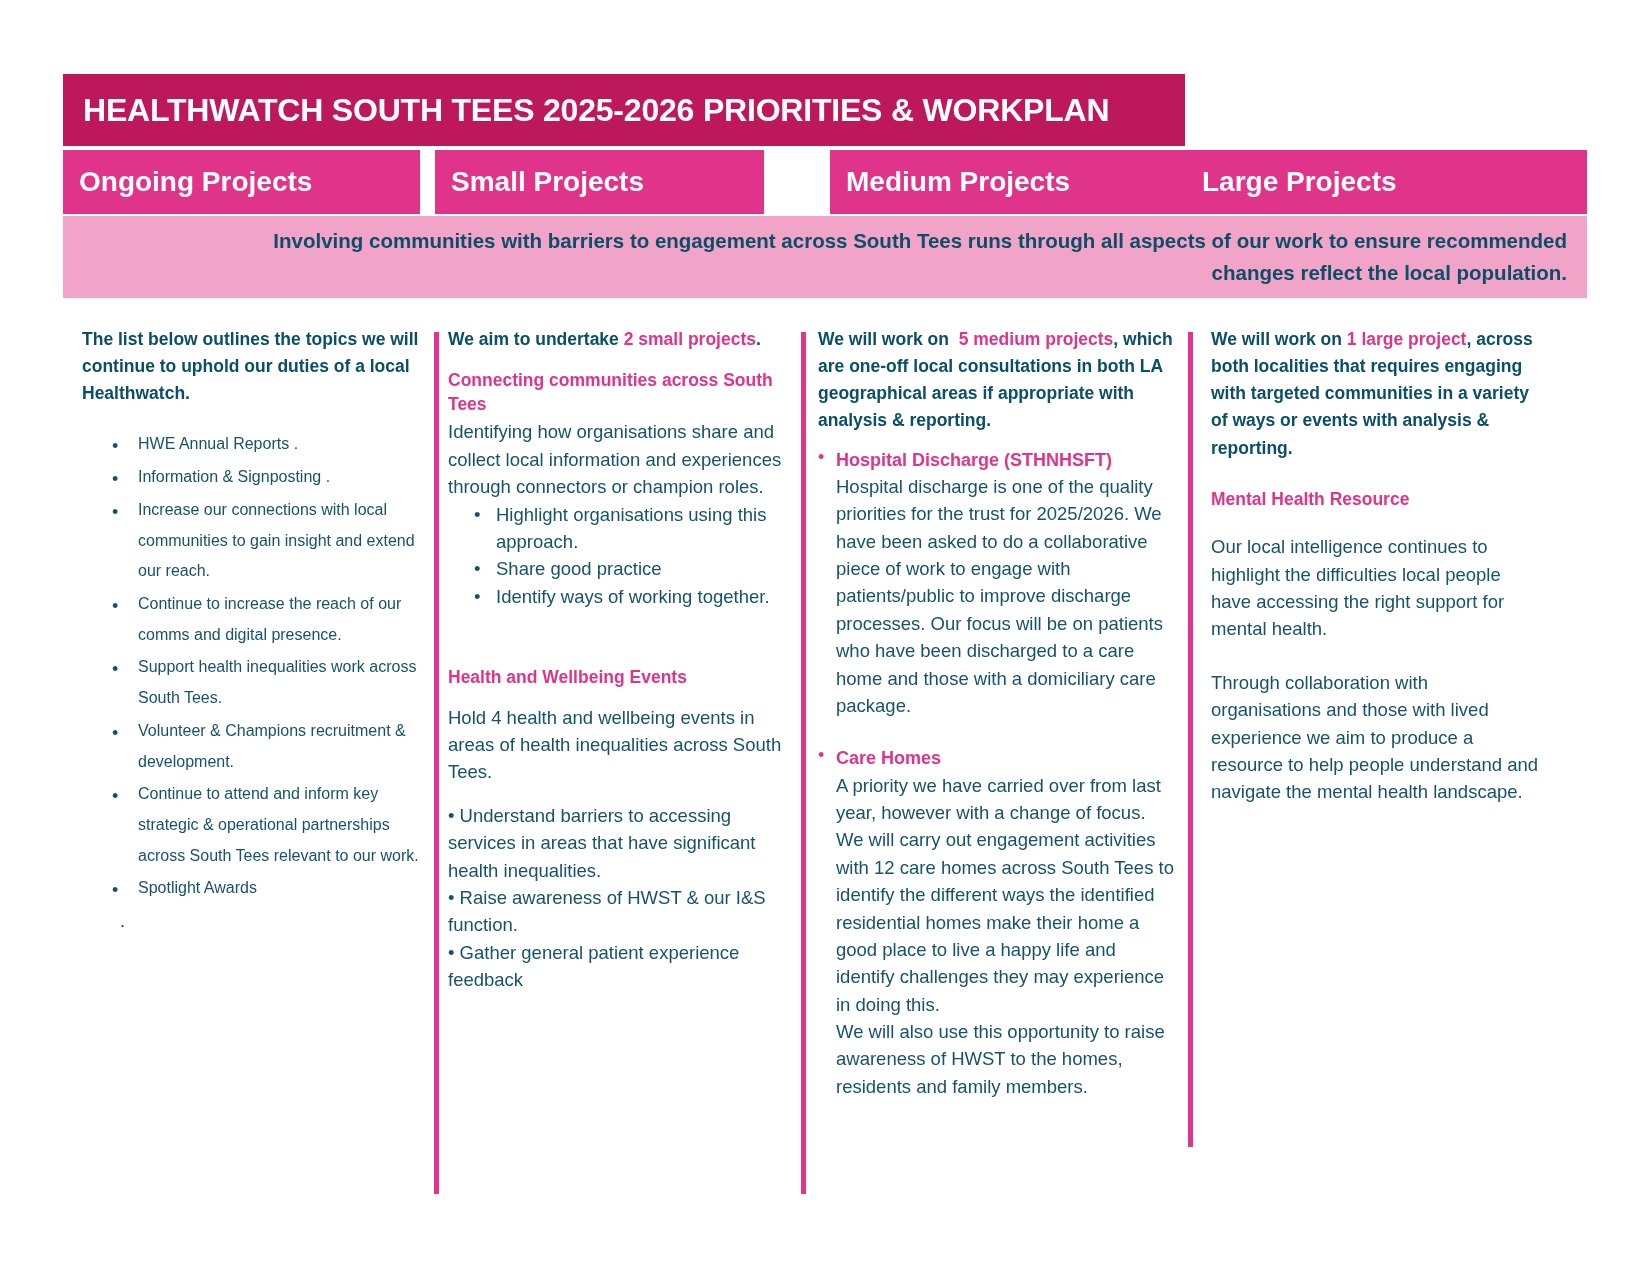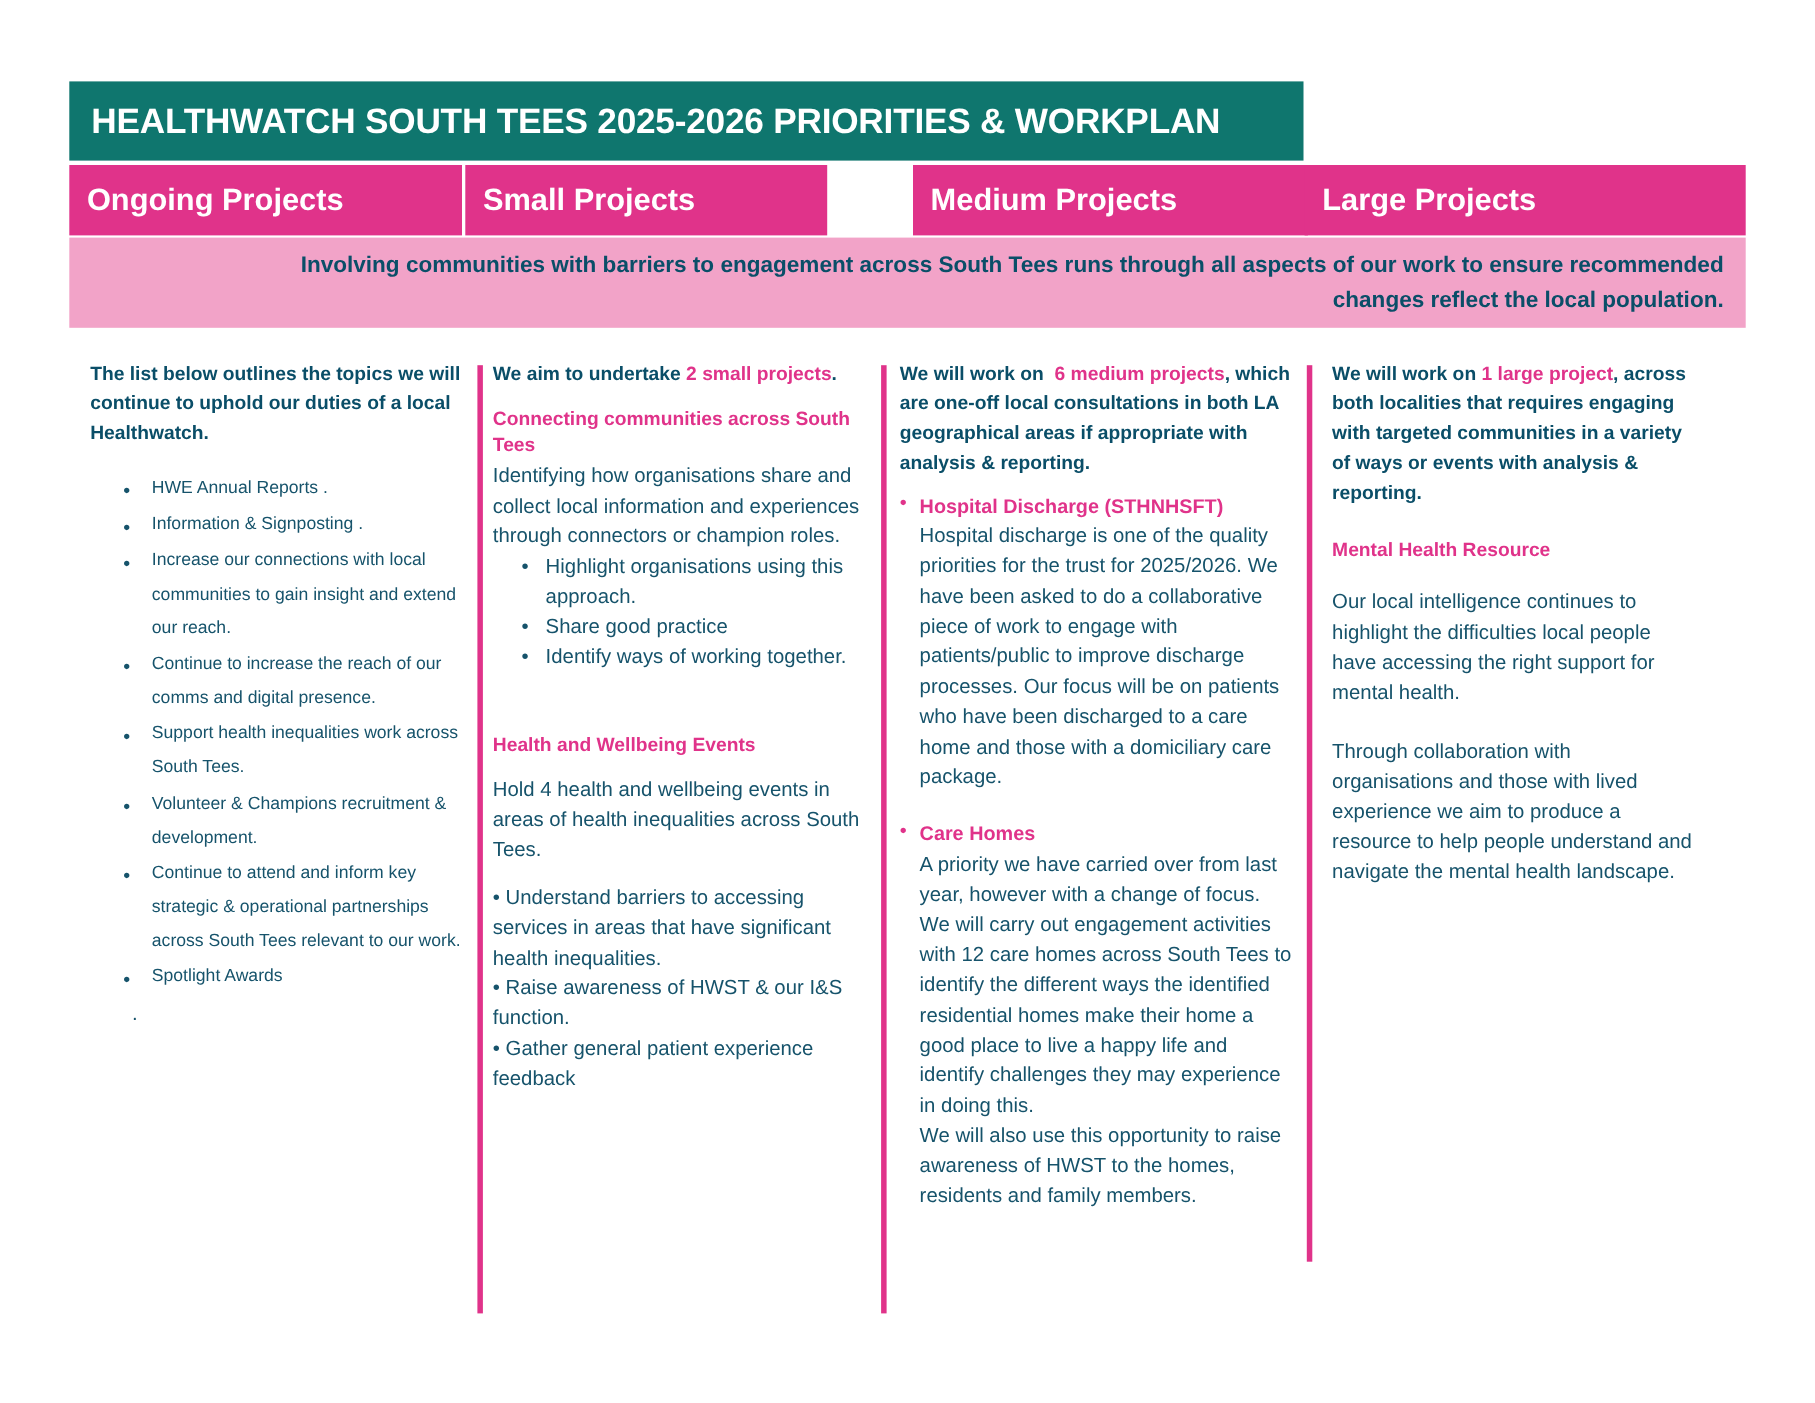--- a/index.html
+++ b/index.html
@@ -23,21 +23,21 @@
     background: #ffffff;
   }
 
   
   .title-bar {
     position: absolute;
     left: 63px;
     top: 74px;
     width: 1122px;
     height: 72px;
-    background: #0f766e;
+    background: #be185d;
     display: flex;
     align-items: center;
   }
   .title-text {
     color: #ffffff;
     font-size: 32px;
     font-weight: 700;
     letter-spacing: -0.2px;
     padding-left: 20px;
     white-space: nowrap;
@@ -60,21 +60,21 @@
     align-items: center;
   }
   .tab-label {
     color: #ffffff;
     font-size: 28px;
     font-weight: 700;
     padding-left: 16px;
     white-space: nowrap;
   }
   .tab-0 { left: 0px;    width: 357px; }
-  .tab-1 { left: 360px;  width: 329px; }
+  .tab-1 { left: 372px;  width: 329px; }
   .tab-2 { left: 767px;  width: 359px; }
   .tab-3 { left: 1123px; width: 401px; text-align: center; }
 
   
   .banner {
     position: absolute;
     left: 63px;
     top: 216px;
     width: 1524px;
     height: 82px;
@@ -294,21 +294,21 @@
 
     <p class="sub-head" style="margin-top:0">Health and Wellbeing Events</p>
     <p class="body-text" style="margin-top:14px">Hold 4 health and wellbeing events in areas of health inequalities across South Tees.</p>
     <p class="dash-item" style="margin-top:16px">• Understand barriers to accessing services in areas that have significant health inequalities.</p>
     <p class="dash-item">• Raise awareness of HWST &amp; our I&amp;S function.</p>
     <p class="dash-item">• Gather general patient experience feedback</p>
   </div>
 
   <div class="col col-2">
     <p class="lead-bold">
-      <span>We will work on </span><span>&nbsp;</span><span class="pink">6 medium projects</span><span>, which are one-off local consultations in both LA geographical areas if appropriate with analysis &amp; reporting.</span>
+      <span>We will work on </span><span>&nbsp;</span><span class="pink">5 medium projects</span><span>, which are one-off local consultations in both LA geographical areas if appropriate with analysis &amp; reporting.</span>
     </p>
 
     <div class="proj">
       <p class="proj-title">Hospital Discharge (STHNHSFT)</p>
       <p class="proj-body">Hospital discharge is one of the quality priorities for the trust for 2025/2026. We have been asked to do a collaborative piece of work to engage with patients/public to improve discharge processes.  Our focus will be on patients who have been discharged to a care home and those with a domiciliary care package.</p>
     </div>
 
     <div class="gap-block"></div>
 
     <div class="proj">

